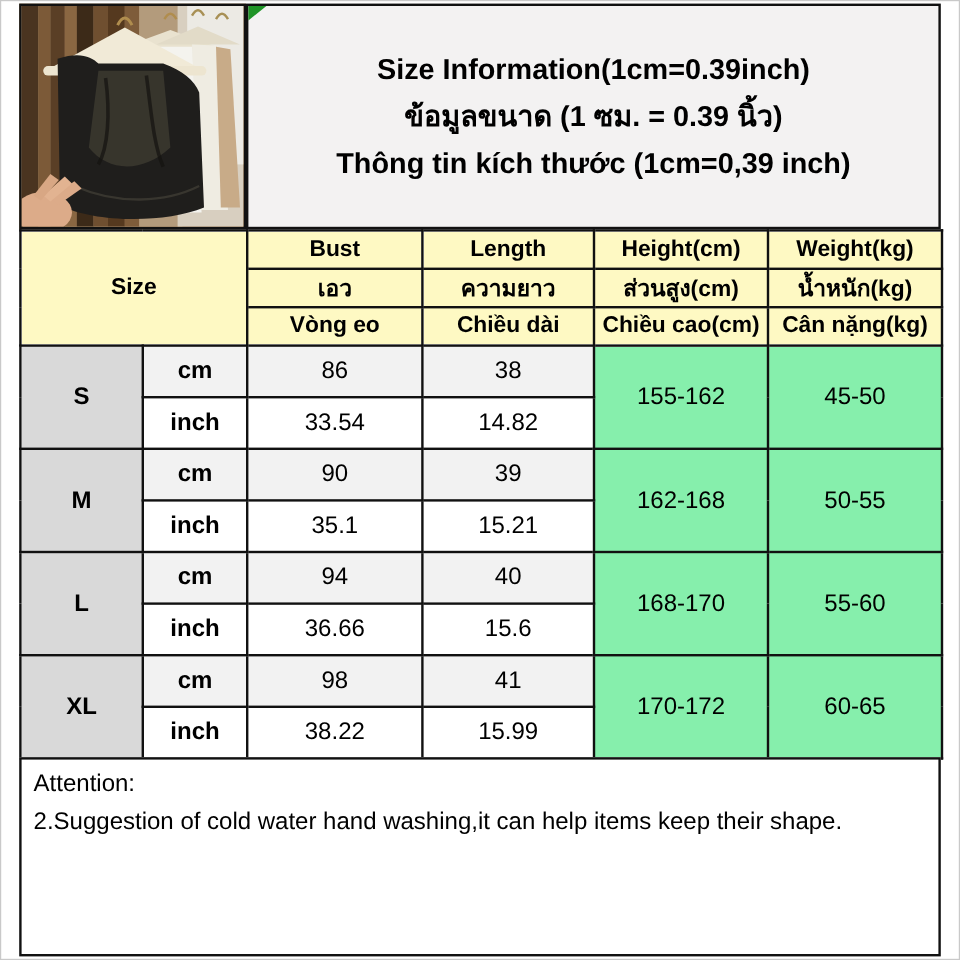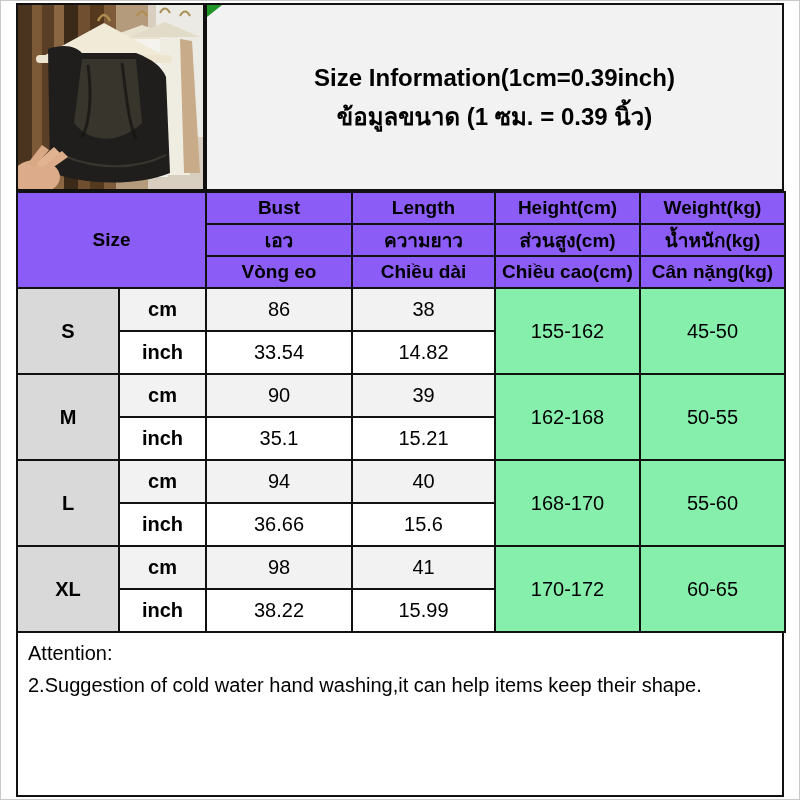--- a/index.html
+++ b/index.html
@@ -50,21 +50,21 @@
     width: 768px;
     border-collapse: collapse;
     table-layout: fixed;
   }
   .size-table td {
     border: 2px solid #111;
     text-align: center;
     vertical-align: middle;
     overflow: hidden;
   }
-  .size-table tr.hdr td { height: 32px; background: #8b5cf6; font-weight: bold; font-size: 19px; }
+  .size-table tr.hdr td { height: 32px; background: #fef9c3; font-weight: bold; font-size: 19px; }
   .size-table tr.body td { height: 43px; font-size: 20px; }
   td.size-big { background: #d9d9d9; font-weight: bold; font-size: 36px; }
   td.size-label { background: #d9d9d9; font-weight: bold; font-size: 21px; }
   td.unit { font-weight: bold; font-size: 19px; }
   tr.row-cm td.shade { background: #f2f2f2; }
   tr.row-inch td.plain { background: #ffffff; }
   td.span-cell { background: #86efac; font-size: 20px; }
 
   
   .attention-box {
@@ -133,20 +133,21 @@
       <path d="M18 158 L36 142 L42 148 L24 163 Z" fill="#e2b391"></path>
       <path d="M10 158 L24 140 L31 145 L16 162 Z" fill="#d8a784"></path>
     </g>
   </svg>
 </div>
 
 <div class="title-box">
   <span class="corner-flag"></span>
   <div class="title-line">Size Information(1cm=0.39inch)</div>
   <div class="title-line">ข้อมูลขนาด (1 ซม. = 0.39 นิ้ว)</div>
+  <div class="title-line">Thông tin kích thước (1cm=0,39 inch)</div>
 </div>
 
 <table class="size-table">
   <colgroup>
     <col style="width:102px">
       <col style="width:87px">
       <col style="width:146px">
     <col style="width:143px">
       <col style="width:145px">
       <col style="width:145px">

